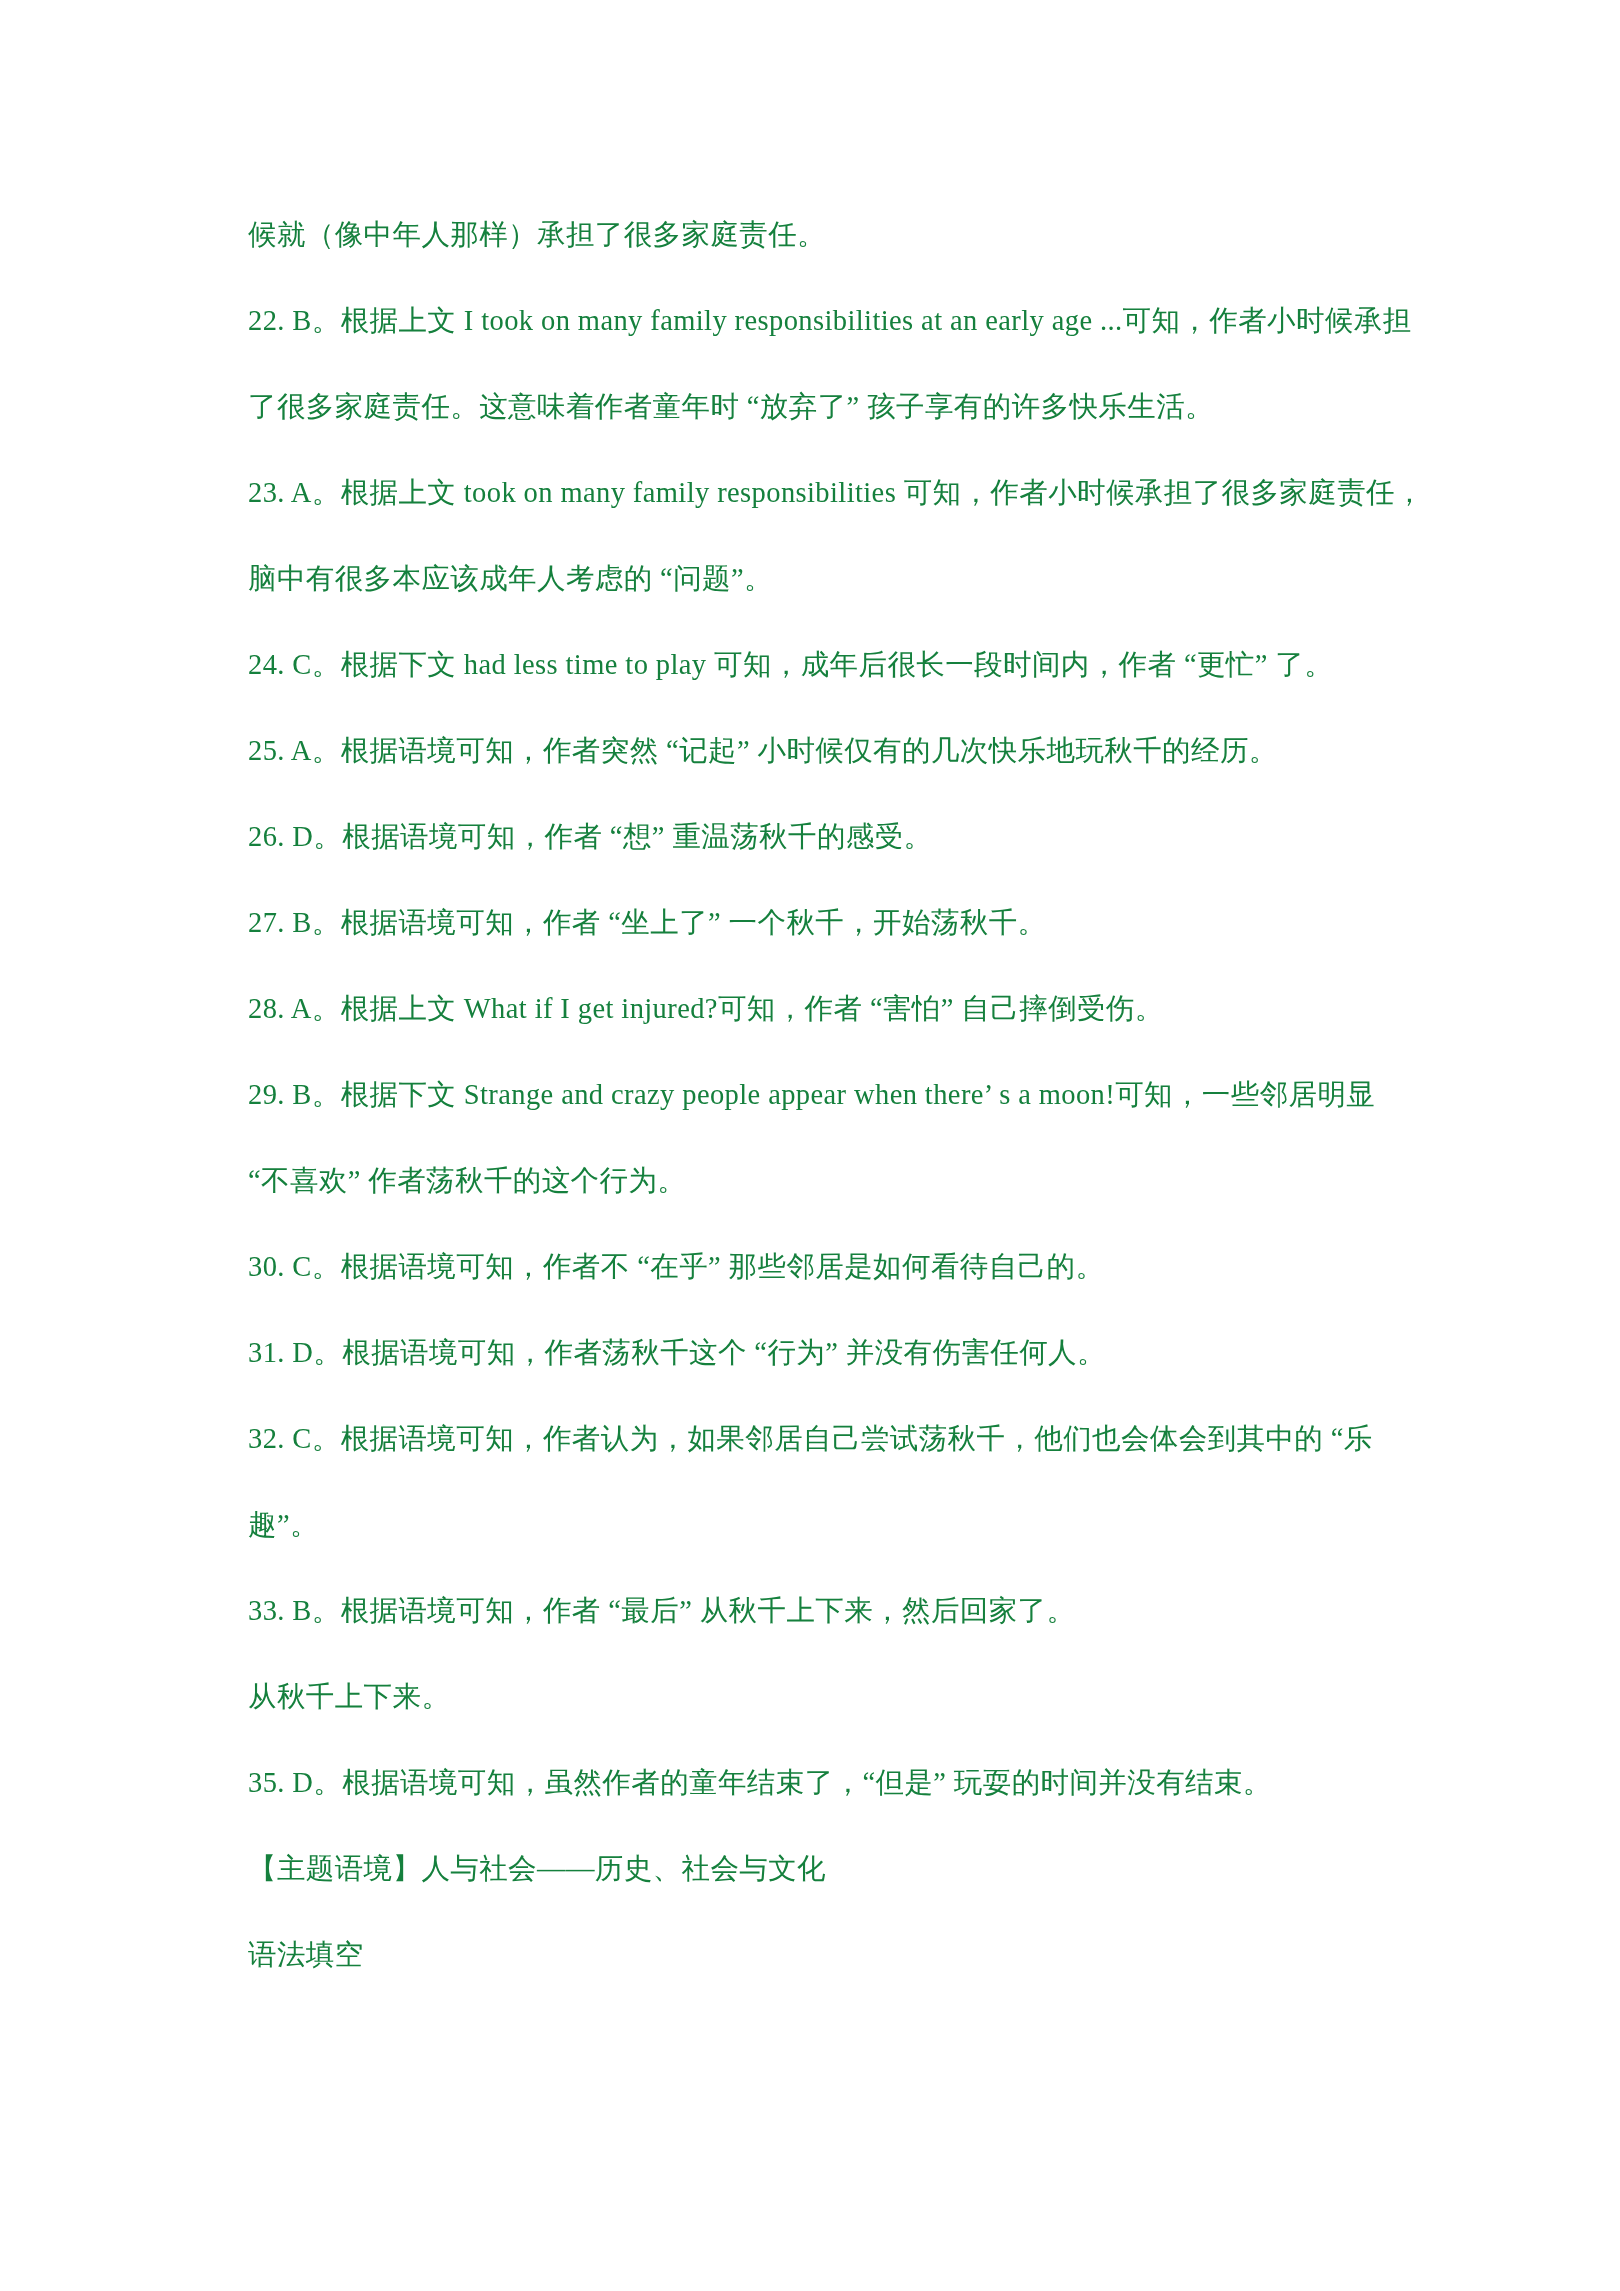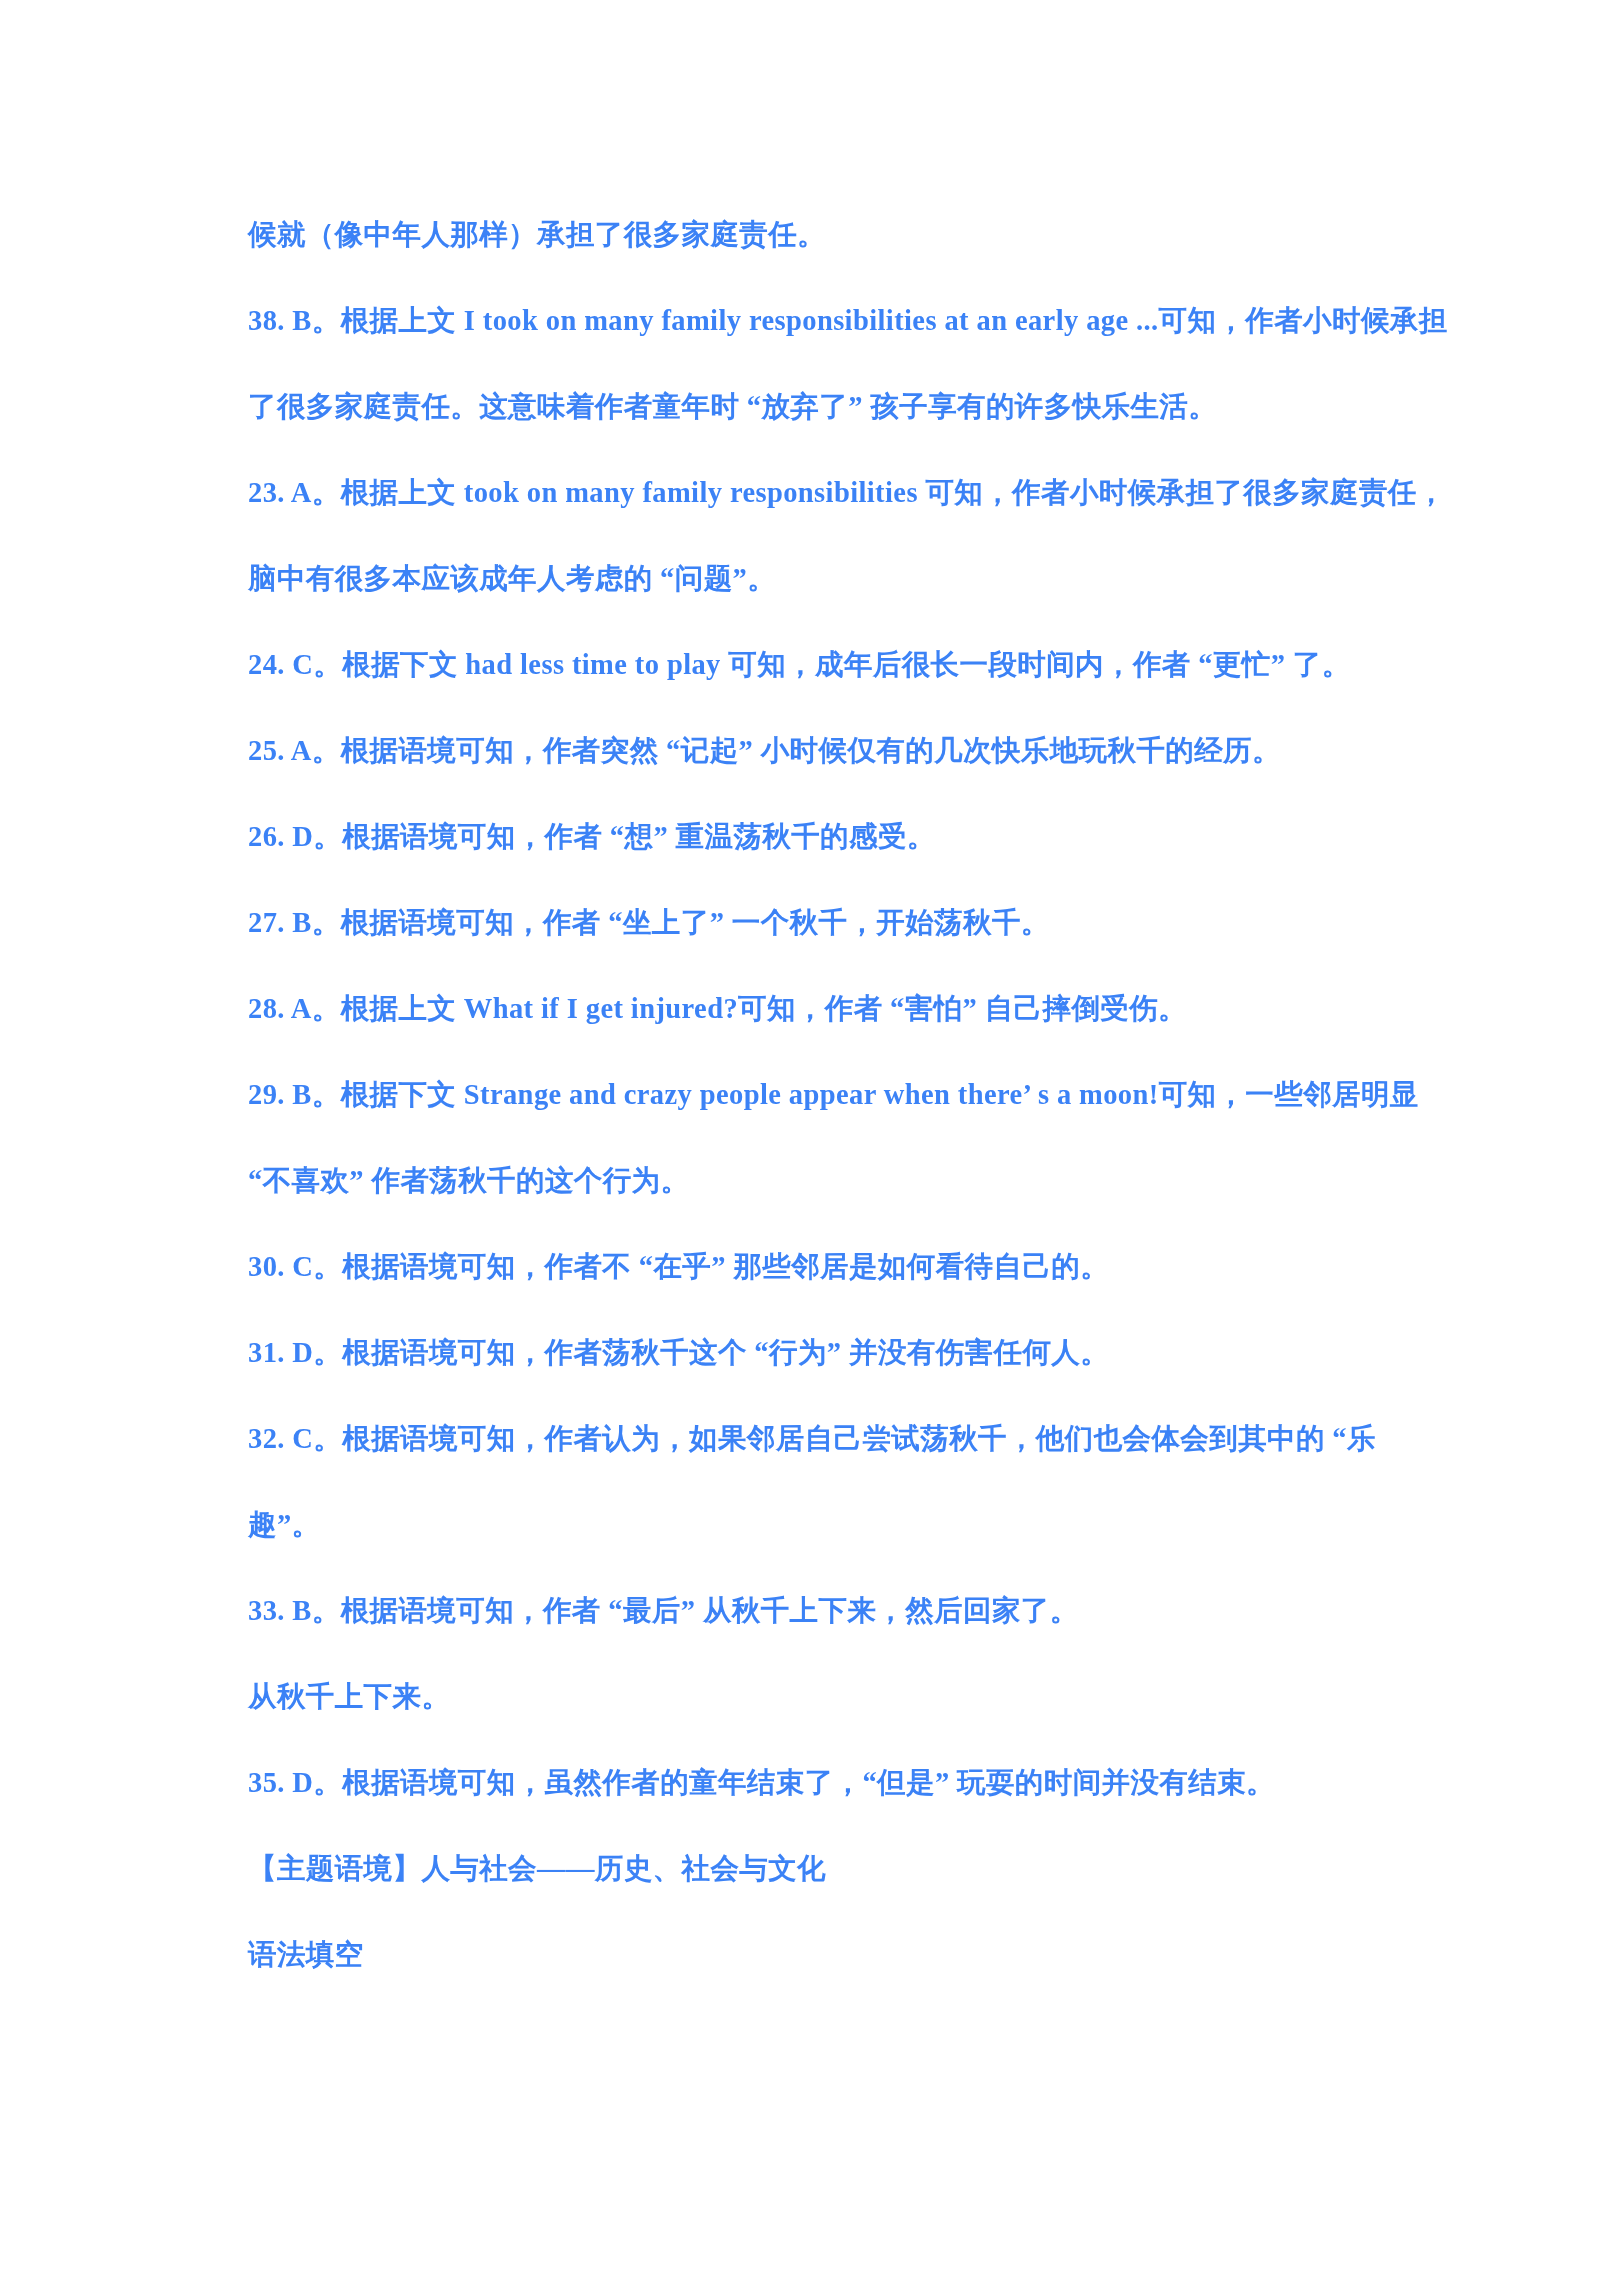--- a/index.html
+++ b/index.html
@@ -33,23 +33,23 @@
   .text-line {
     height: 86px;
     white-space: nowrap;
     letter-spacing: 0.4px;
   }
 </style>
 </head>
 <body>
 
 <main class="page">
-  <section class="doc-body" id="doc-lines" style="color: #3b82f6; font-weight: bold;">
+  <section class="doc-body" id="doc-lines" style="color: #15803d;">
       <div class="text-line">候就（像中年人那样）承担了很多家庭责任。</div>
-      <div class="text-line">38. B。根据上文 I took on many family responsibilities at an early age ...可知，作者小时候承担</div>
+      <div class="text-line">22. B。根据上文 I took on many family responsibilities at an early age ...可知，作者小时候承担</div>
       <div class="text-line">了很多家庭责任。这意味着作者童年时 “放弃了” 孩子享有的许多快乐生活。</div>
       <div class="text-line">23. A。根据上文 took on many family responsibilities 可知，作者小时候承担了很多家庭责任，</div>
       <div class="text-line">脑中有很多本应该成年人考虑的 “问题”。</div>
       <div class="text-line">24. C。根据下文 had less time to play 可知，成年后很长一段时间内，作者 “更忙” 了。</div>
       <div class="text-line">25. A。根据语境可知，作者突然 “记起” 小时候仅有的几次快乐地玩秋千的经历。</div>
       <div class="text-line">26. D。根据语境可知，作者 “想” 重温荡秋千的感受。</div>
       <div class="text-line">27. B。根据语境可知，作者 “坐上了” 一个秋千，开始荡秋千。</div>
       <div class="text-line">28. A。根据上文 What if I get injured?可知，作者 “害怕” 自己摔倒受伤。</div>
       <div class="text-line">29. B。根据下文 Strange and crazy people appear when there’ s a moon!可知，一些邻居明显</div>
       <div class="text-line">“不喜欢” 作者荡秋千的这个行为。</div>

